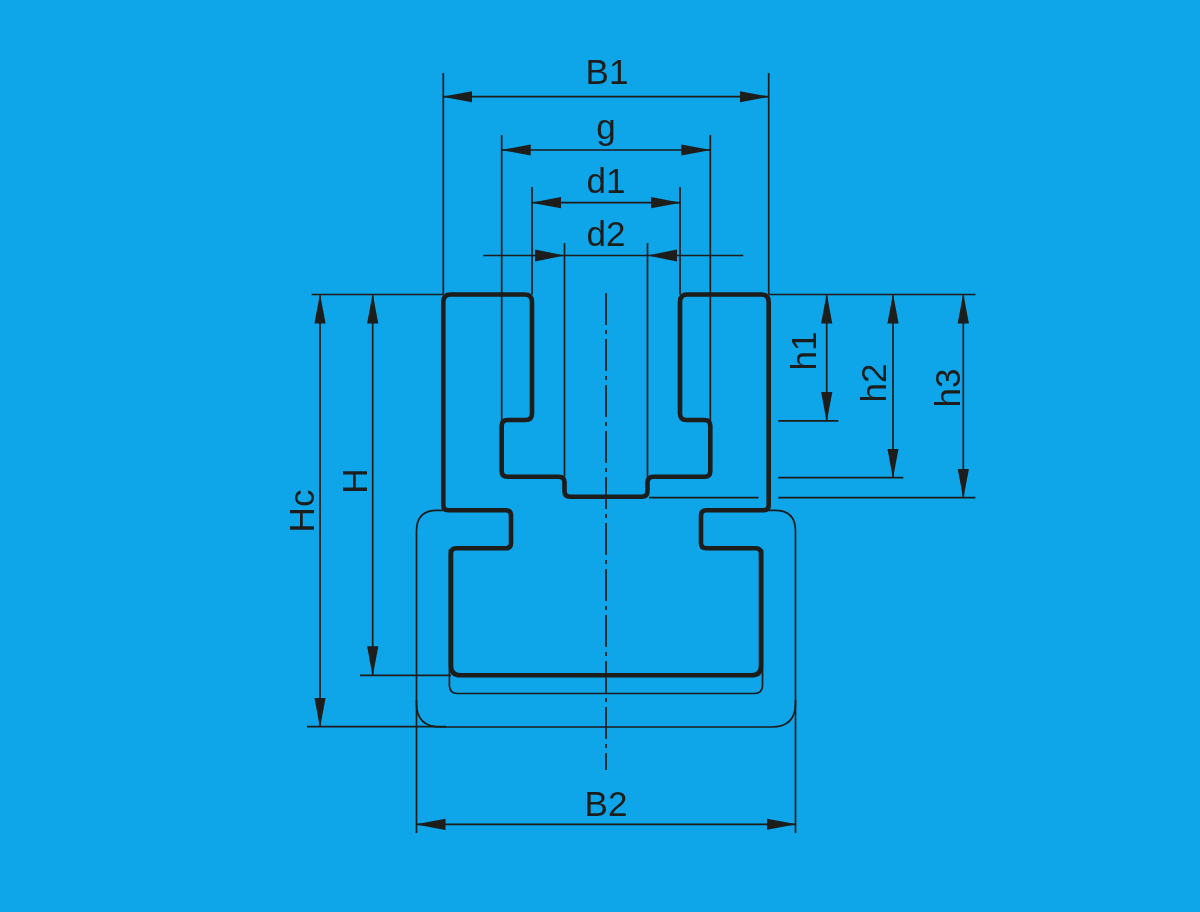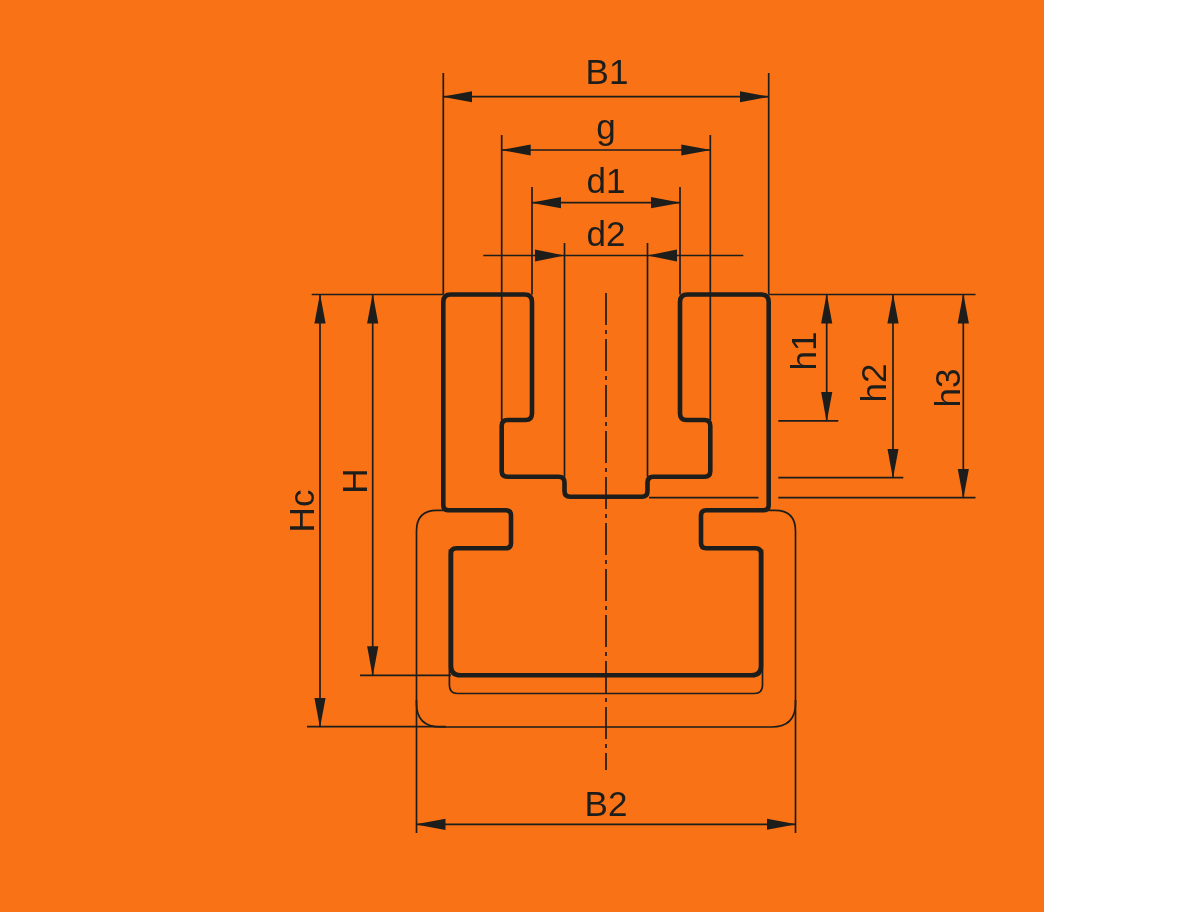--- a/index.html
+++ b/index.html
@@ -5,23 +5,23 @@
   html, body {
     margin: 0;
     padding: 0;
     background: #ffffff;
     width: 1200px;
     height: 912px;
     overflow: hidden;
     font-family: "Liberation Sans", sans-serif;
   }
   .drawing-stage {
-    width: 1044px;
+    width: 1200px;
     height: 912px;
-    background: #f97316;
+    background: #0ea5e9;
   }
   svg text {
     font-family: "Liberation Sans", sans-serif;
     font-size: 35px;
     fill: #1d1d1b;
     stroke: none;
   }
   .thick {
     fill: none;
     stroke: #1d1d1b;

